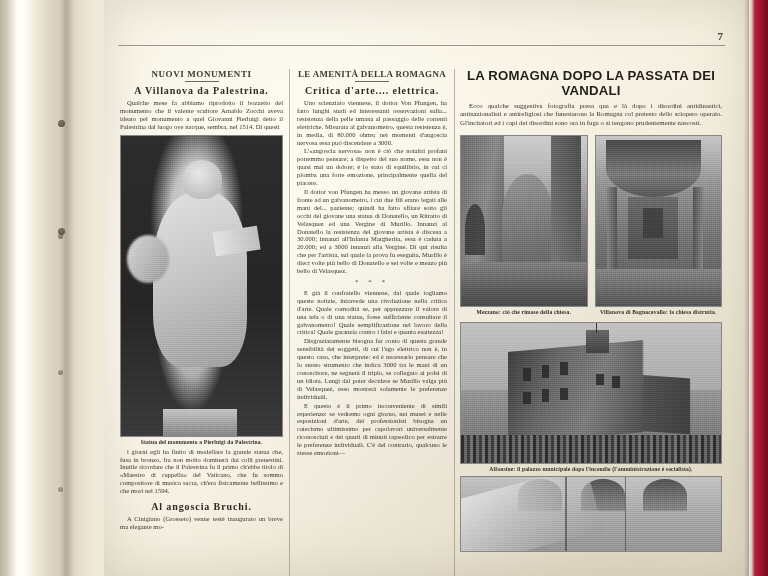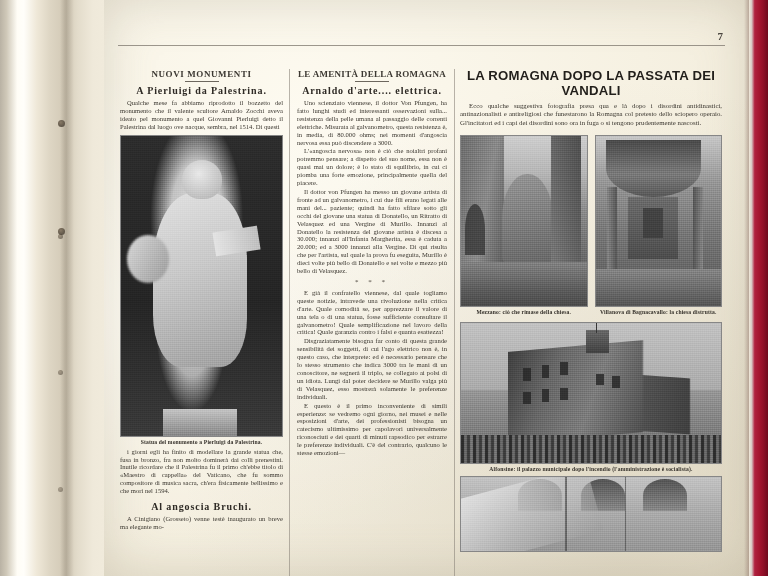--- a/index.html
+++ b/index.html
@@ -198,21 +198,21 @@
   <div class="page">
 
     <div class="rule"></div>
     <div class="pageno">7</div>
 
     <div class="cols">
 
       <div class="col col1">
         <div class="kicker">NUOVI MONUMENTI</div>
         <div class="hdash"></div>
-        <div class="headline">A Pierluigi da Palestrina.</div>
+        <div class="headline">A Villanova da Palestrina.</div>
         <div class="body">
           <p>Qualche mese fa abbiamo riprodotto il bozzetto del monumento che il valente scultore Arnaldo Zocchi aveva ideato pel monumento a quel Giovanni Pierluigi detto il Palestrina dal luogo ove nacque, sembra, nel 1514. Di questi</p>
         </div>
 
         <figure>
           <div class="photo grain ph-statue">
             <div class="st-body"></div>
             <div class="st-head"></div>
             <div class="st-arm"></div>
             <div class="st-scroll"></div>
@@ -228,21 +228,21 @@
         <div class="body">
           <p>A Cinigiano (Grosseto) venne testè inaugurato un breve ma elegante mo-</p>
         </div>
       </div>
 
       <div class="vrule"></div>
 
       <div class="col col2">
         <div class="kicker sc">LE AMENITÀ DELLA ROMAGNA</div>
         <div class="hdash"></div>
-        <div class="headline">Arnaldo d'arte.... elettrica.</div>
+        <div class="headline">Critica d'arte.... elettrica.</div>
         <div class="body">
           <p>Uno scienziato viennese, il dottor Von Pfungen, ha fatto lunghi studi ed interessanti osservazioni sulla... resistenza della pelle umana al passaggio delle correnti elettriche. Misurata al galvanometro, questa resistenza è, in media, di 80.000 ohms; nei momenti d'angoscia nervosa essa può discendere a 3000.</p>
           <p>L'«angoscia nervosa» non è ciò che noialtri profani potremmo pensare; a dispetto del suo nome, essa non è quasi mai un dolore; è lo stato di squilibrio, in cui ci piomba una forte emozione, principalmente quella del piacere.</p>
           <p>Il dottor von Pfungen ha messo un giovane artista di fronte ad un galvanometro, i cui due fili erano legati alle mani del... paziente; quindi ha fatto sfilare sotto gli occhi del giovane una statua di Donatello, un Ritratto di Velasquez ed una Vergine di Murillo. Innanzi al Donatello la resistenza del giovane artista è discesa a 30.000; innanzi all'Infanta Margherita, essa è caduta a 20.000; ed a 3000 innanzi alla Vergine. Di qui risulta che per l'artista, sul quale la prova fu eseguita, Murillo è dieci volte più bello di Donatello e sei volte e mezzo più bello di Velasquez.</p>
         </div>
         <div class="stars">* * *</div>
         <div class="body">
           <p>E già il confratello viennese, dal quale togliamo queste notizie, intravede una rivoluzione nella critica d'arte. Quale comodità se, per apprezzare il valore di una tela o di una statua, fosse sufficiente consultare il galvanometro! Quale semplificazione nel lavoro della critica! Quale garanzia contro i falsi e quanta esattezza!</p>
           <p>Disgraziatamente bisogna far conto di questa grande sensibilità dei soggetti, di cui l'ago elettrico non è, in questo caso, che interprete: ed è necessario pensare che lo stesso strumento che indica 3000 tra le mani di un conoscitore, ne segnerà il triplo, se collegato ai polsi di un idiota. Lungi dal poter decidere se Murillo valga più di Velasquez, esso mostrerà solamente le preferenze individuali.</p>
           <p>E questo è il primo inconveniente di simili esperienze: se vedremo ogni giorno, nei musei e nelle esposizioni d'arte, dei professionisti bisogna un catecismo ultimissimo per capolavori universalmente riconosciuti e dei quarti di minuti rapsodico per estrarre le preferenze individuali. C'è del contrario, qualcuno le stesse emozioni—</p>

